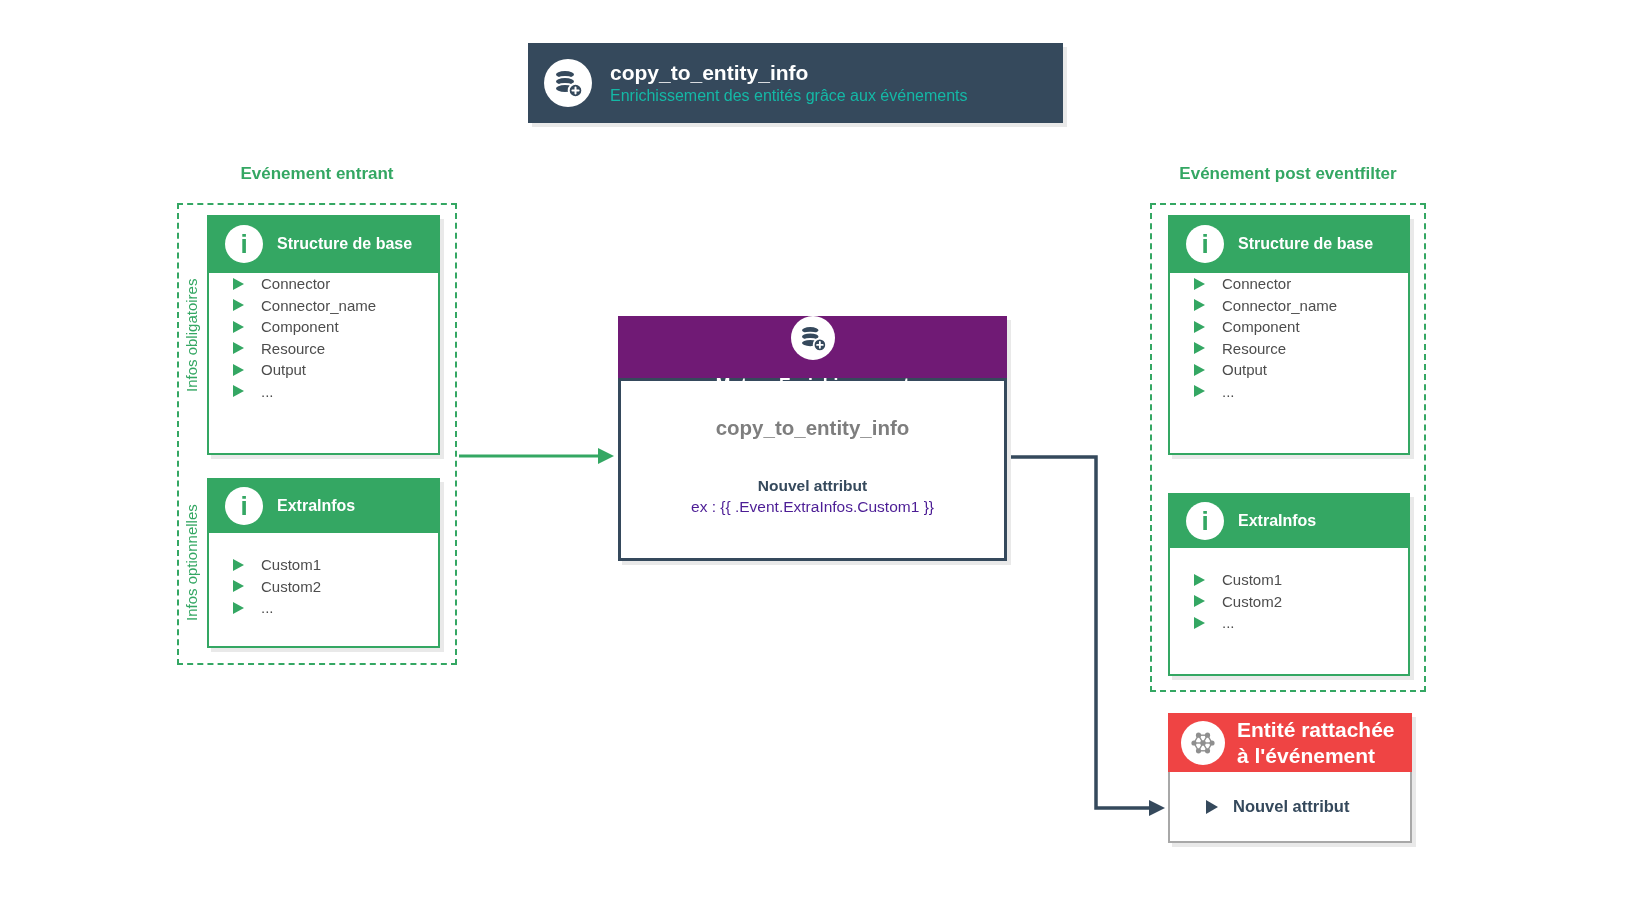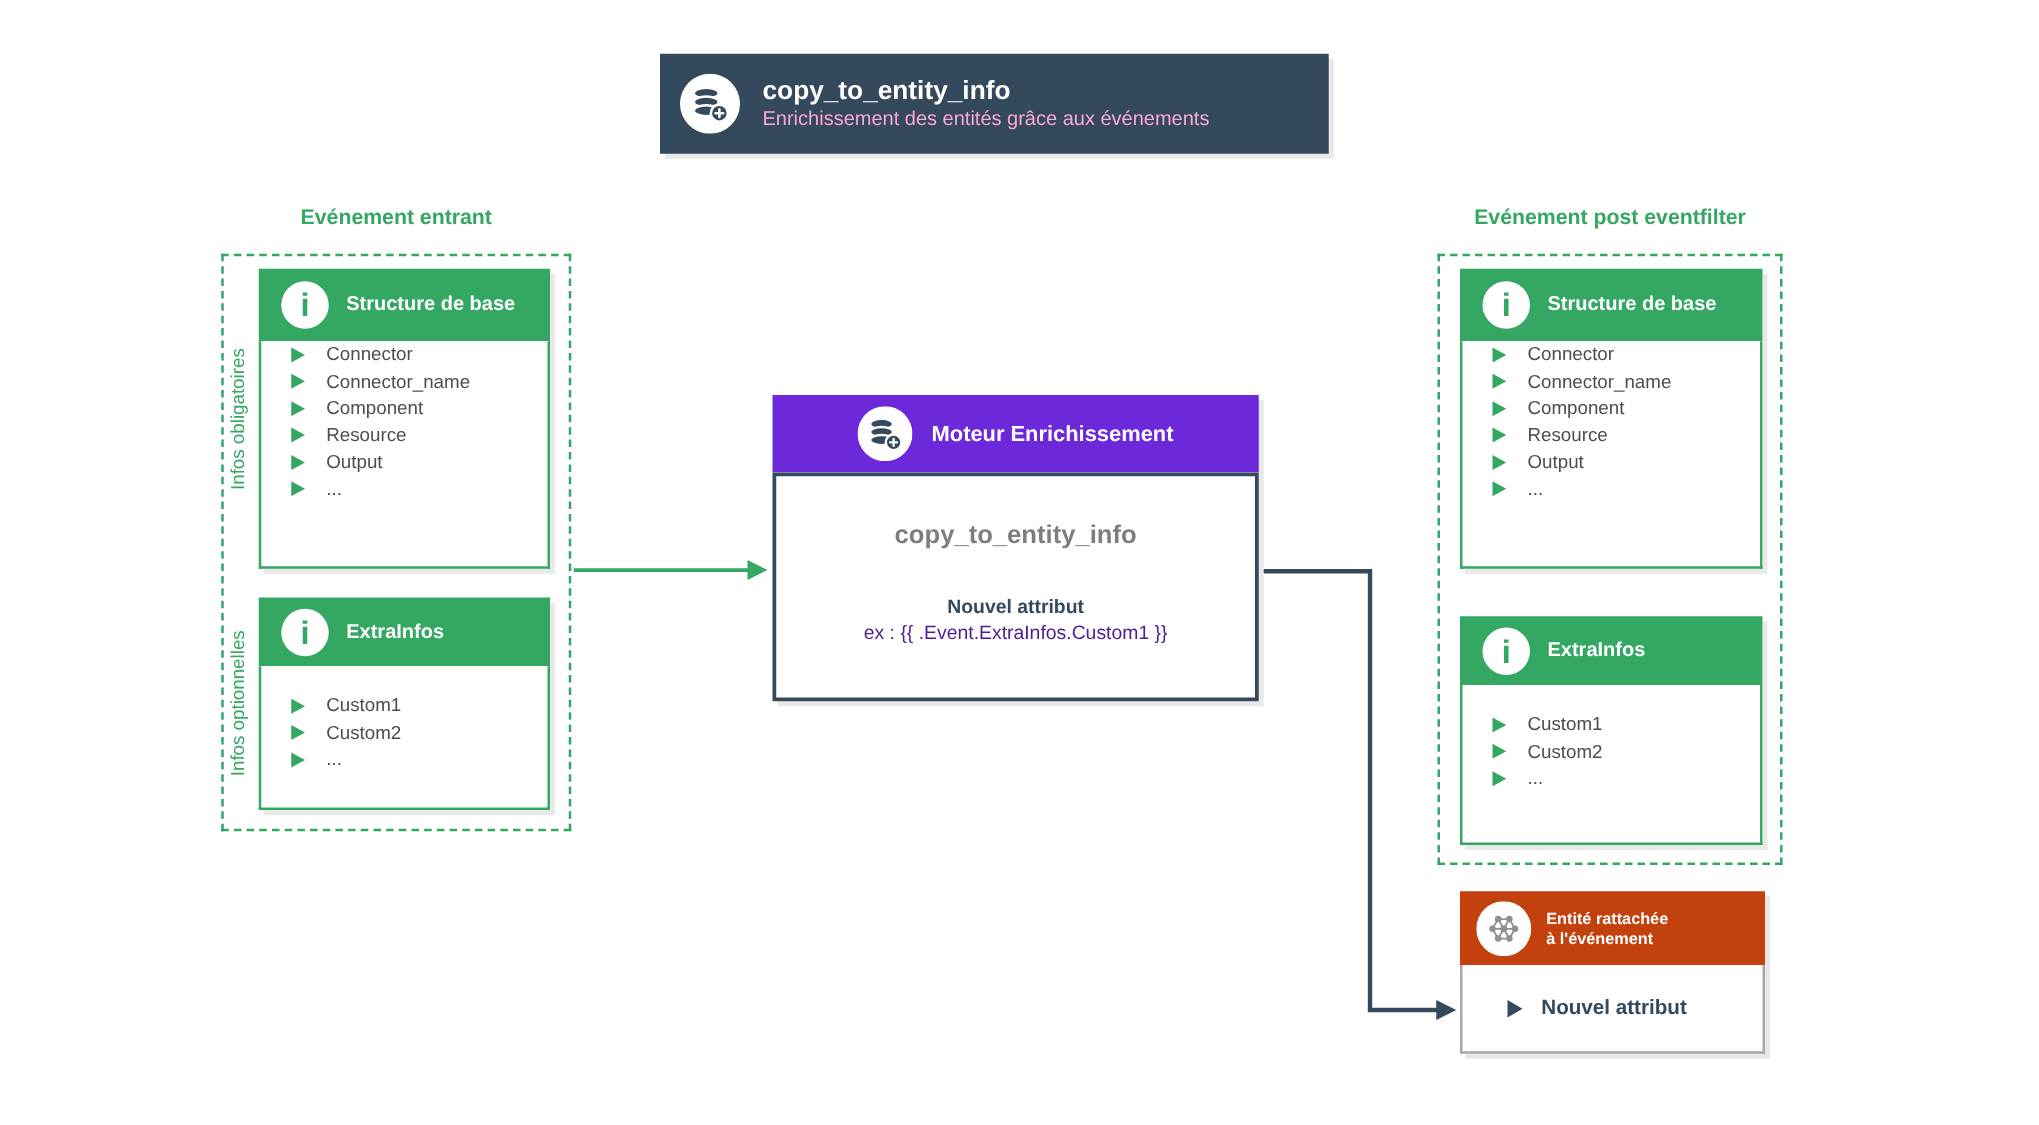--- a/index.html
+++ b/index.html
@@ -10,21 +10,21 @@
   .abs{position:absolute;}
 
   
   .banner{
     left:528px;top:43px;width:535px;height:80px;background:#35495c;
     display:flex;align-items:center;padding-left:16px;box-sizing:border-box;
     box-shadow:4px 4px 0 #e9e9e9;gap:18px;
   }
   .banner .txt{display:flex;flex-direction:column;line-height:1.25;}
   .banner-title{color:#fff;font-size:21px;font-weight:bold;}
-  .banner-sub{color:#f9a8d4;font-size:16px;}
+  .banner-sub{color:#14b8a6;font-size:16px;}
 
   
   .group-title{color:#34a763;font-weight:bold;font-size:17px;text-align:center;}
   .gt-left{left:177px;top:164px;width:280px;}
   .gt-right{left:1150px;top:164px;width:276px;}
   .dashed{border:2px dashed #34a763;box-sizing:border-box;}
   .dash-left{left:177px;top:203px;width:280px;height:462px;}
   .dash-right{left:1150px;top:203px;width:276px;height:489px;}
 
   .vlabel{
@@ -62,39 +62,39 @@
   .c-extra-r{left:1168px;top:493px;width:242px;}
   .head-58{height:58px;}
   .head-55{height:55px;}
   .body-base{height:182px;}
   .body-extra-l{height:115px;padding-top:21px;}
   .body-extra-r{height:128px;padding-top:21px;}
 
   
   .engine{left:618px;top:316px;width:389px;box-shadow:4px 4px 0 #e9e9e9;}
   .engine-head{
-    height:62px;background:#6d28d9;display:flex;align-items:center;justify-content:center;
-    gap:15px;color:#fff;font-weight:bold;font-size:17.5px;
+    height:62px;background:#701a75;display:flex;align-items:center;justify-content:flex-start;
+    gap:15px;color:#fff;font-weight:bold;font-size:17.5px;flex-direction:column;
   }
   .engine-body{
     background:#fff;border:3px solid #35495c;box-sizing:border-box;height:183px;
     text-align:center;
   }
   .engine-name{margin-top:35px;color:#7e7e7e;font-size:20.5px;font-weight:bold;}
   .engine-attr{margin-top:37px;color:#35495c;font-size:15.5px;font-weight:bold;}
   .engine-ex{margin-top:3px;color:#4c1d95;font-size:15.5px;}
 
   .icon-circle-48{width:48px;height:48px;flex:0 0 auto;}
   .icon-circle-44{width:44px;height:44px;flex:0 0 auto;}
 
   
   .c-entity{left:1168px;top:713px;width:244px;}
   .entity-head{
-    height:59px;background:#c2410c;display:flex;align-items:center;gap:12px;
-    padding-left:13px;box-sizing:border-box;color:#fff;font-weight:bold;font-size:13px;
+    height:59px;background:#ef4444;display:flex;align-items:center;gap:12px;
+    padding-left:13px;box-sizing:border-box;color:#fff;font-weight:bold;font-size:21px;
     line-height:1.22;
   }
   .entity-body{
     background:#fff;border:2px solid #a8a8a8;border-top:none;box-sizing:border-box;
     height:71px;display:flex;align-items:center;gap:15px;padding-left:36px;
     color:#35495c;font-size:16.5px;font-weight:bold;
   }
   .tri-navy{
     width:0;height:0;border-left:12px solid #35495c;
     border-top:7px solid transparent;border-bottom:7px solid transparent;flex:0 0 auto;

